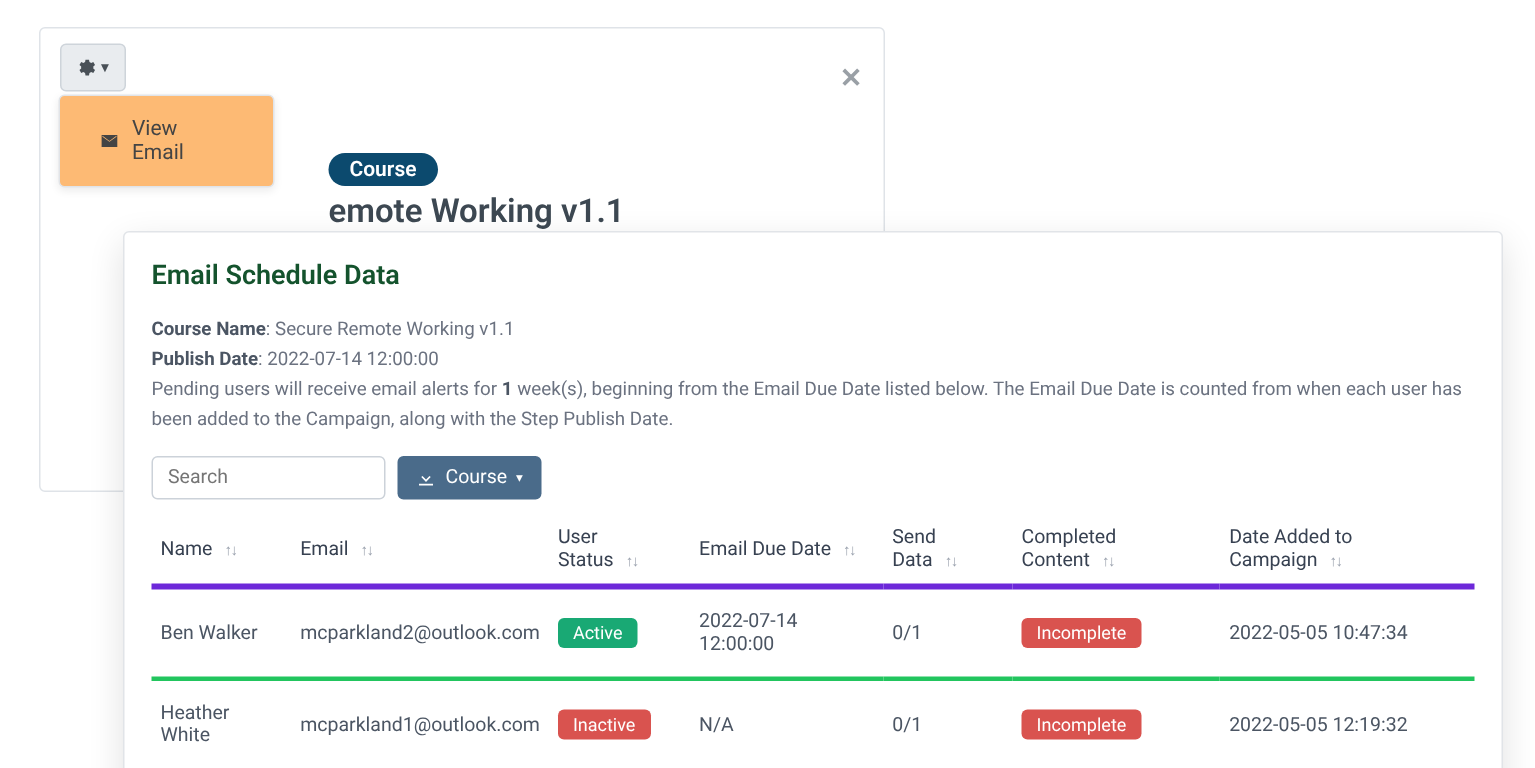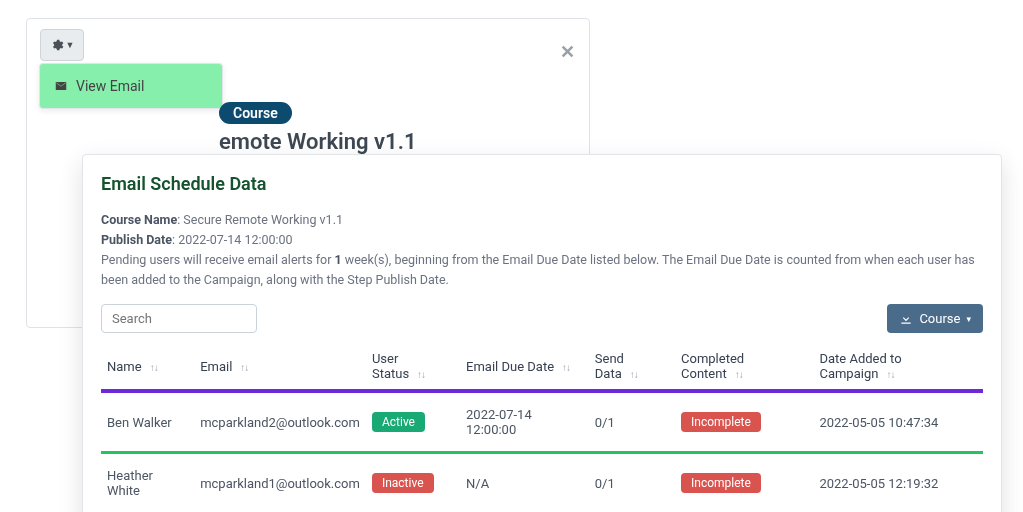--- a/index.html
+++ b/index.html
@@ -1,28 +1,28 @@
 <!DOCTYPE html>
 <html><head>
 <meta charset="utf-8">
 <style>
 *{box-sizing:border-box;margin:0;padding:0;font-family:-apple-system,BlinkMacSystemFont,"Segoe UI",Roboto,Arial,sans-serif}
 body{background:#fff;width:1023px;height:512px;position:relative;overflow:hidden}
 .back-panel{position:absolute;left:26px;top:18px;width:564px;height:310px;border:1px solid #dfe3e8;border-radius:4px;background:#fff}
 .gear-btn{position:absolute;left:13px;top:10px;width:44px;height:32px;background:#e9ecef;border:1px solid #ced4da;border-radius:4px;display:flex;align-items:center;justify-content:center;color:#495057;cursor:pointer;gap:2px}
 .close-x{position:absolute;right:14px;top:22px;color:#9aa0a6;font-size:18px;font-weight:bold;cursor:pointer}
-.dropdown{position:absolute;left:12px;top:44px;width:184px;background:#86efac;border:1px solid #e1e4e8;border-radius:4px;box-shadow:0 2px 6px rgba(0,0,0,0.08);padding:6px 0}
+.dropdown{position:absolute;left:12px;top:44px;width:144px;background:#fdba74;border:1px solid #e1e4e8;border-radius:4px;box-shadow:0 2px 6px rgba(0,0,0,0.08);padding:6px 12px}
 .dd-item{padding:8px 14px;display:flex;align-items:center;gap:8px;font-size:14px;color:#444;cursor:pointer}
 .course-badge{position:absolute;left:192px;top:83px;background:#0c4a6e;color:#fff;border-radius:12px;padding:3px 14px;font-size:14px;font-weight:600}
 .course-title{position:absolute;left:192px;top:110px;font-size:22px;font-weight:600;color:#3d4852}
 .panel{position:absolute;left:82px;top:154px;width:920px;background:#fff;border:1px solid #e1e4e8;border-radius:4px;box-shadow:0 8px 24px rgba(0,0,0,0.12);padding:18px 18px 14px}
 .panel h3{font-size:18px;color:#14532d;font-weight:600;margin-bottom:16px}
 .meta{font-size:12.5px;color:#6b7280;line-height:1.6;margin-bottom:14px}
 .meta b{color:#4b5563}
-.toprow{display:flex;justify-content:space-between;gap:25px;margin-bottom:10px}
+.toprow{display:flex;justify-content:flex-start;gap:8px;margin-bottom:10px}
 .search{border:1px solid #ccd2d9;border-radius:4px;padding:6px 10px;font-size:13px;width:156px;color:#6b7280}
 .export{background:#4a6b8a;color:#fff;border:none;border-radius:4px;padding:6px 12px;font-size:13px;display:flex;align-items:center;gap:6px;cursor:pointer}
 table{width:100%;border-collapse:collapse}
 th{text-align:left;font-size:13px;font-weight:400;color:#374151;padding:8px 6px;border-bottom:4px solid #6d28d9;position:relative}
 td{font-size:13px;color:#4b5563;padding:14px 6px;border-bottom:3px solid #22c55e}
 .sort{font-size:10px;color:#9ca3af;margin-left:8px;white-space:nowrap;letter-spacing:-1px}
 .badge{display:inline-block;padding:3px 10px;border-radius:4px;font-size:12px;color:#fff}
 .b-active{background:#19a974}
 .b-inactive{background:#d9534f}
 .b-incomplete{background:#d9534f}

